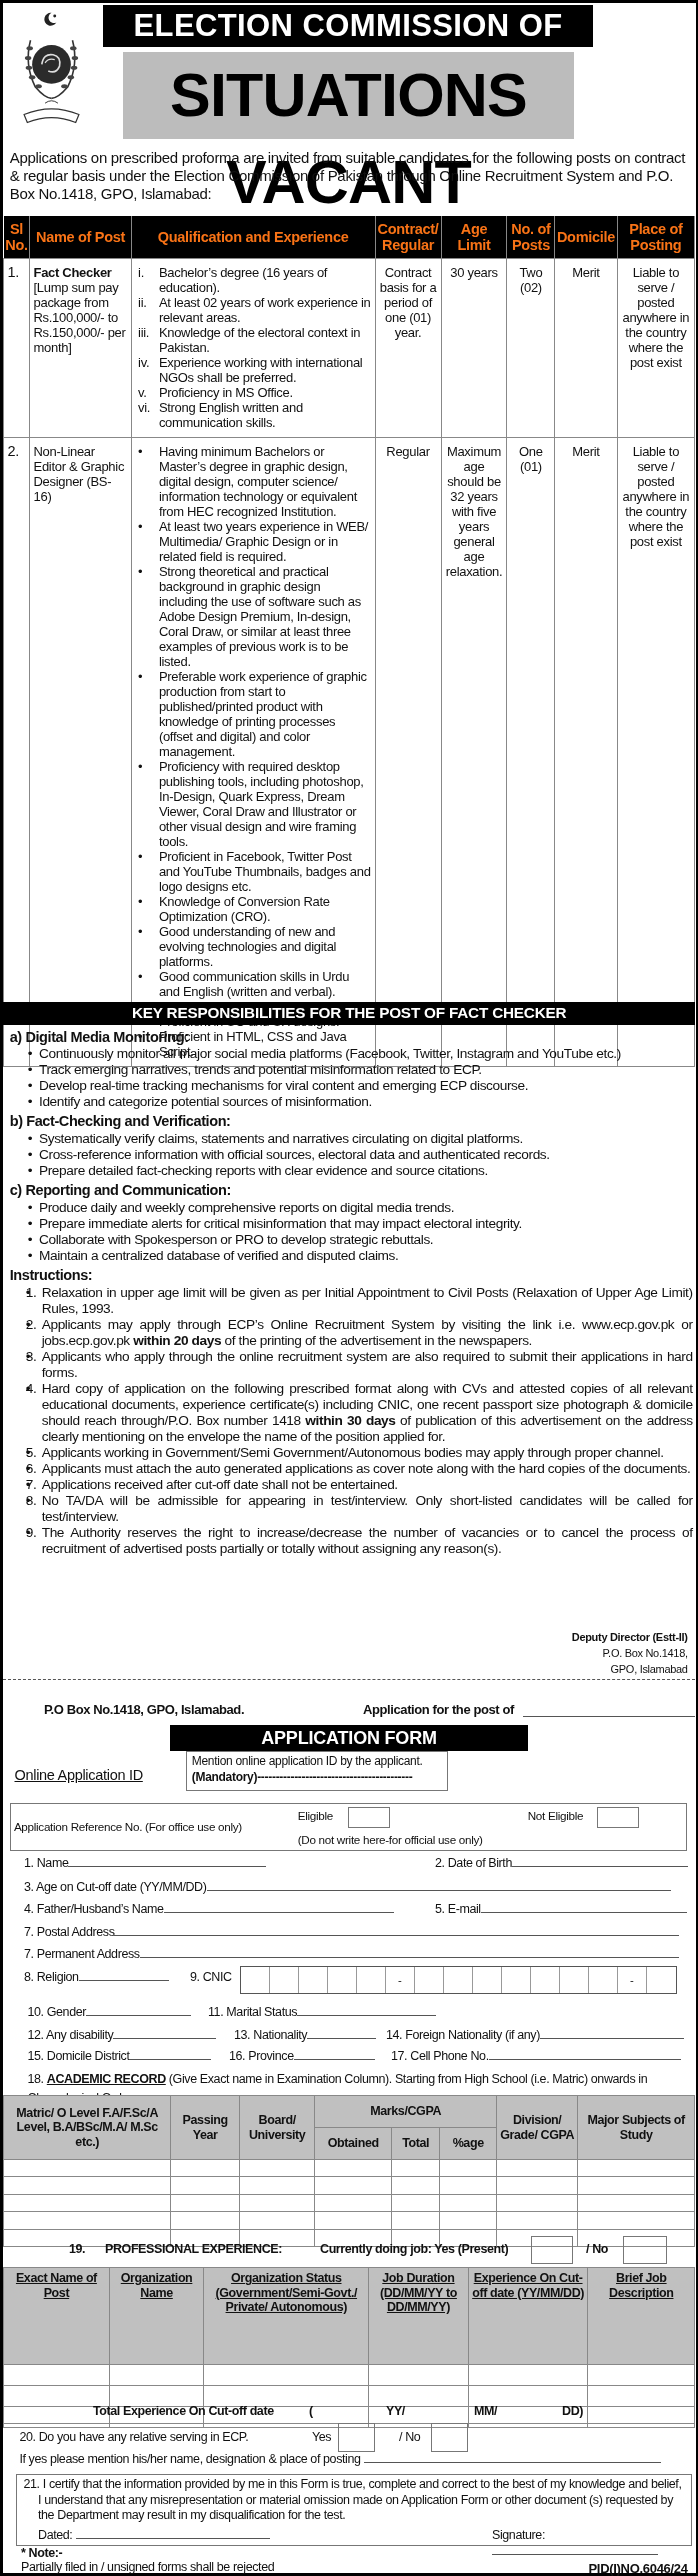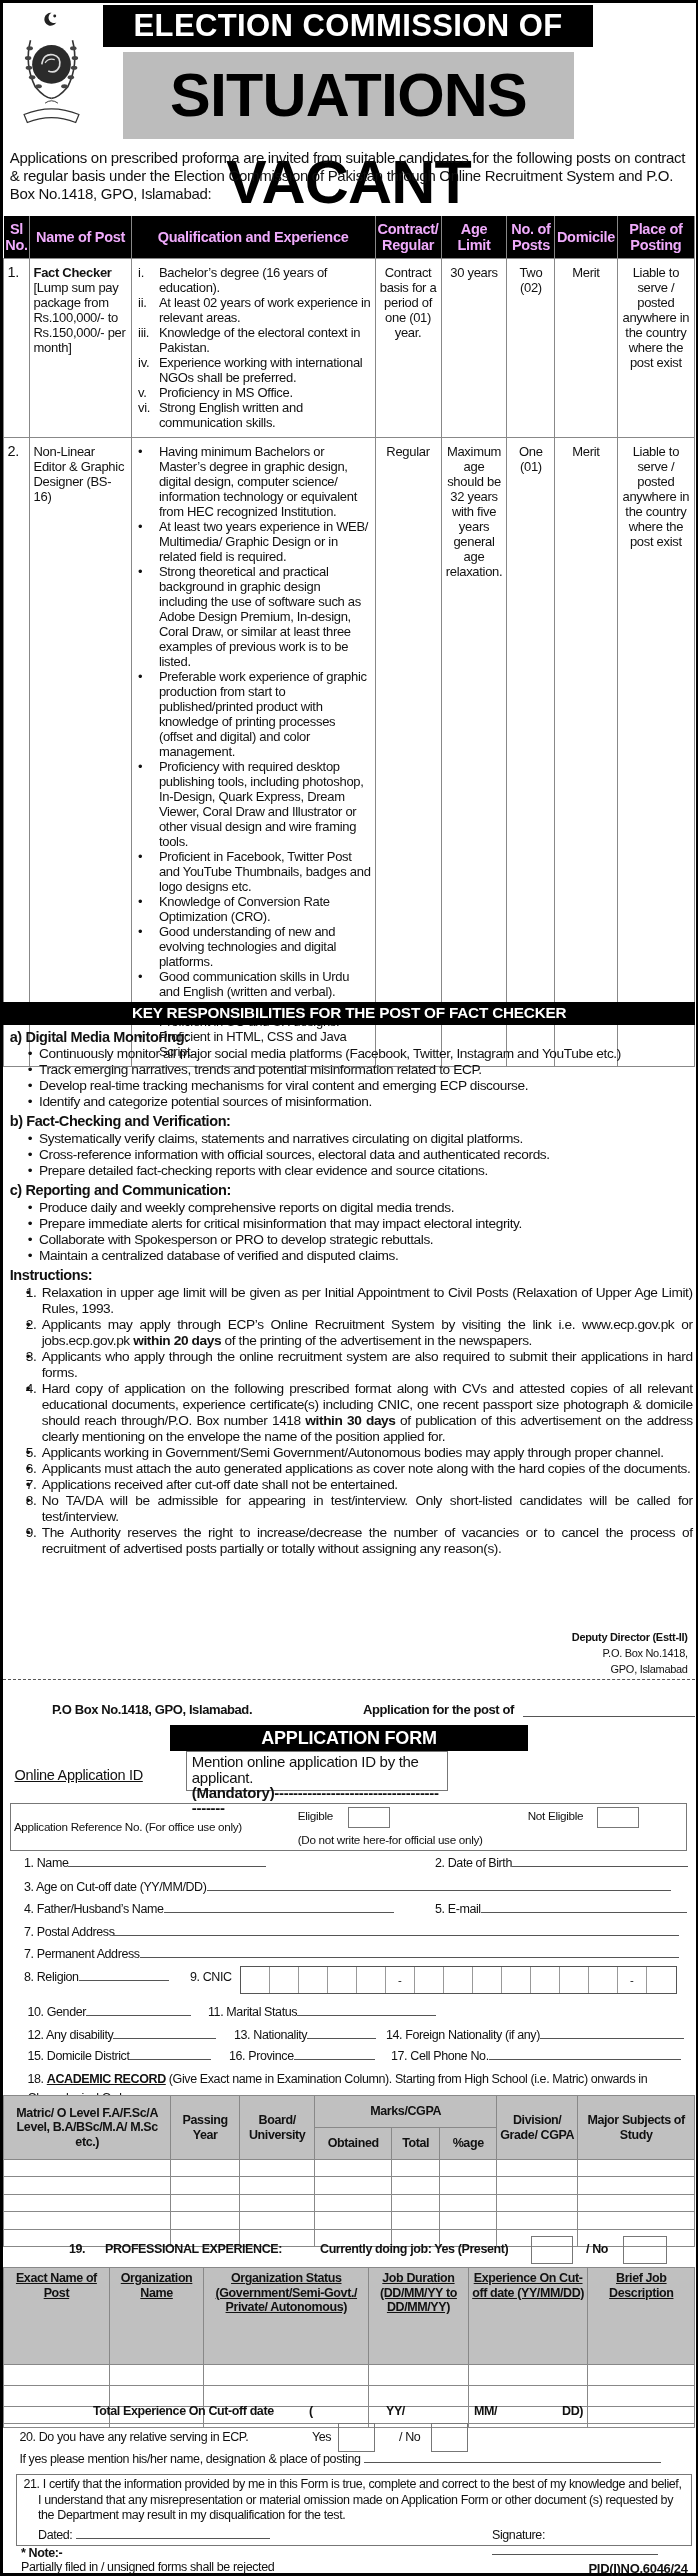--- a/index.html
+++ b/index.html
@@ -27,21 +27,21 @@
     text-align: center; line-height: 87px; letter-spacing: -0.8px;
   }
   .intro {
     position: absolute; left: 9.7px; top: 149px; width: 679px;
     font-size: 15px; line-height: 18px; letter-spacing: -0.3px;
   }
 
   
   table { border-collapse: collapse; }
   .vac { position: absolute; left: 3.2px; top: 216px; width: 692px; font-size: 13px; line-height: 15px; letter-spacing: -0.3px; }
-  .vac th { background: #000; color: #f0abfc; font-weight: bold; font-size: 14.5px; line-height: 16px; padding: 4.8px 1.6px; border-right: 0.8px solid #888; text-align: center; vertical-align: middle; }
+  .vac th { background: #000; color: #f97316; font-weight: bold; font-size: 14.5px; line-height: 16px; padding: 4.8px 1.6px; border-right: 0.8px solid #888; text-align: center; vertical-align: middle; }
   .vac td { border: 1.2px solid #888; vertical-align: top; padding: 6.5px 3.2px; }
   .vac td.c { text-align: center; }
   .vac ol, .vac ul { list-style: none; }
   .vac li { position: relative; padding-left: 24px; }
   .vac li .mk { position: absolute; left: 3.2px; top: 0; }
   .post-title { font-weight: bold; }
 
   
   .kr-bar {
     position: absolute; left: 3.2px; top: 1002px; width: 692px; height: 22.6px;
@@ -55,30 +55,30 @@
   .kr li::before { content: "•"; position: absolute; left: 0; }
   .instr ol { list-style: none; margin-left: 16px; }
   .instr li { position: relative; padding-left: 16px; text-align: justify; }
   .instr li .num { position: absolute; left: 0; }
   .sign { position: absolute; right: 11.3px; top: 1629px; text-align: right; font-size: 11px; line-height: 16px; letter-spacing: -0.3px; }
   .sign .desig { font-weight: bold; }
 
   .cutline { position: absolute; left: 3.2px; top: 1679px; width: 692px; border-top: 1.6px dashed #555; }
 
   
-  .pobox { position: absolute; left: 44px; top: 1702px; font-weight: bold; font-size: 13px; letter-spacing: -0.4px; margin-left: 8px; }
+  .pobox { position: absolute; left: 44px; top: 1702px; font-weight: bold; font-size: 13px; letter-spacing: -0.4px; }
   .postof { position: absolute; left: 363px; top: 1702px; font-weight: bold; font-size: 13px; letter-spacing: -0.4px; }
   .postof-line { position: absolute; left: 523px; top: 1716px; width: 172px; border-top: 0.8px solid #555; }
   .af-bar {
     position: absolute; left: 170px; top: 1725px; width: 358px; height: 26px;
     background: #000; color: #fff; font-weight: bold; font-size: 18px;
     text-align: center; line-height: 26px; letter-spacing: -0.2px;
   }
   .oaid-label { position: absolute; left: 14.5px; top: 1767px; font-size: 14.5px; text-decoration: underline; letter-spacing: -0.3px; }
-  .oaid-box { position: absolute; left: 186px; top: 1751px; width: 262px; height: 40px; border: 0.8px solid #777; font-size: 15px; line-height: 15.3px; padding: 2.4px 4.8px; letter-spacing: -0.3px; }
+  .oaid-box { position: absolute; left: 186px; top: 1751px; width: 262px; height: 40px; border: 0.8px solid #777; font-size: 12px; line-height: 15.3px; padding: 2.4px 4.8px; letter-spacing: -0.3px; }
   .oaid-box b { font-weight: bold; }
   .ref-box { position: absolute; left: 9.7px; top: 1803px; width: 677px; height: 48px; border: 0.8px solid #777; font-size: 11.7px; letter-spacing: -0.3px; }
   .ref-box .ref-label { position: absolute; left: 3.2px; top: 16px; }
   .ref-box .elig { position: absolute; left: 287px; top: 4.8px; }
   .ref-box .elig-sq { position: absolute; left: 337px; top: 3.2px; width: 42px; height: 21px; border: 0.8px solid #777; }
   .ref-box .nelig { position: absolute; left: 517px; top: 4.8px; }
   .ref-box .nelig-sq { position: absolute; left: 586px; top: 3.2px; width: 42px; height: 21px; border: 0.8px solid #777; }
   .ref-box .official { position: absolute; left: 287px; top: 29px; }
 
   .frow { position: absolute; font-size: 12.5px; letter-spacing: -0.4px; white-space: nowrap; }

